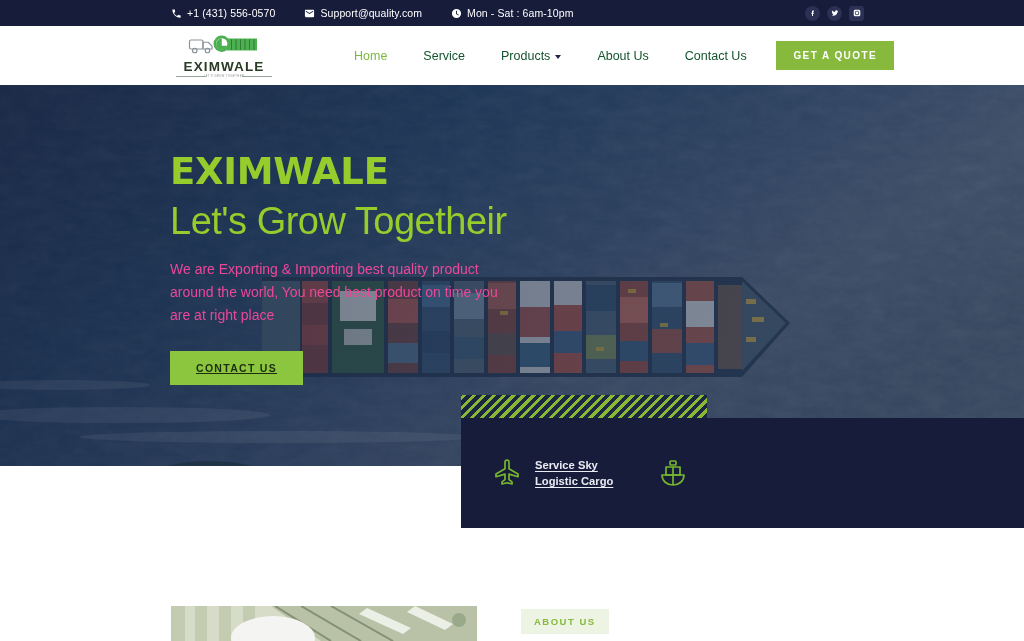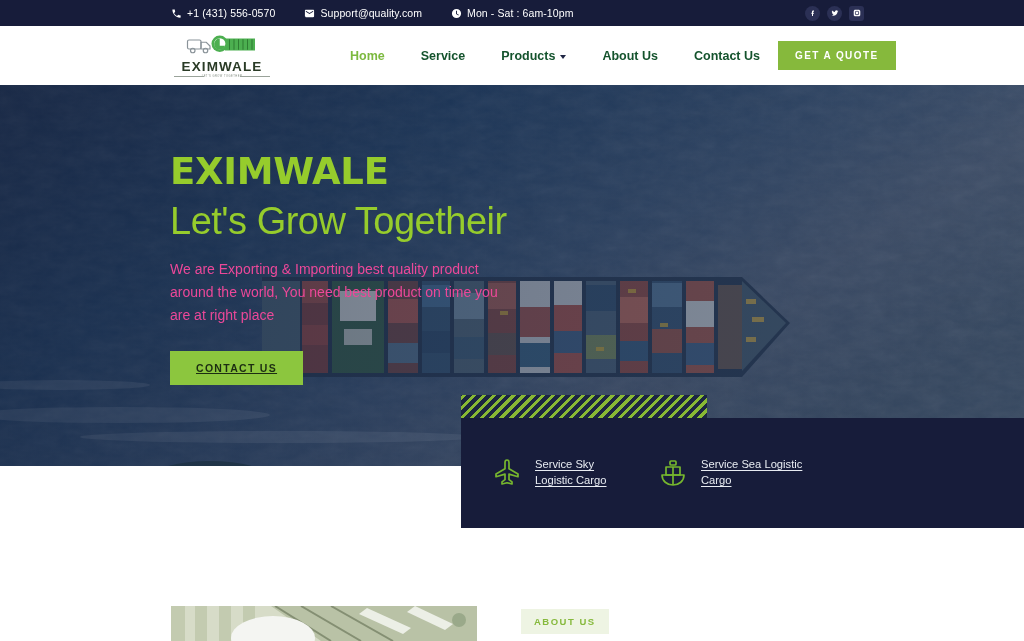--- a/index.html
+++ b/index.html
@@ -59,21 +59,21 @@
     display:flex; align-items:center; justify-content:center;
     position:relative;
   }
   .logo-rule:before, .logo-rule:after {
     content:""; position:absolute; top:50%; height:1px; background:#9aa39a; width:30px;
   }
   .logo-rule:before { left:0; }
   .logo-rule:after { right:0; }
   .logo-tag { font-size:2.6px; letter-spacing:.5px; color:#7f8a7f; }
 
-  .nav { display:flex; align-items:center; gap:0; margin-left:62px;font-weight:bold; }
+  .nav { display:flex; align-items:center; gap:0; margin-left:62px; }
   .nav a {
     font-size:12.5px; color:#14532d; text-decoration:none;
     padding:6px 18px; display:flex; align-items:center; gap:5px;
     white-space:nowrap; cursor:pointer;
   }
   .nav a.active { color:#7cb93f; }
   .chev { width:0; height:0; border-left:3.5px solid transparent; border-right:3.5px solid transparent; border-top:4px solid #1f2544; display:inline-block; margin-top:2px; }
 
   .quote-btn {
     margin-left:auto; margin-right:114px;
@@ -125,23 +125,24 @@
     opacity:.85;
   }
 
   
   .svc-panel {
     position:absolute; left:461px; top:418px; width:563px; height:110px;
     background:#171c3a; z-index:4;
     display:flex; align-items:center;
   }
   .svc {
-    display:flex; align-items:center; gap:11px;
+    display:flex; align-items:flex-end; gap:11px;
     padding-left:29px; width:170px;
     cursor:pointer;
+    font-weight:bold;
   }
   .svc:nth-child(2){ width:172px; padding-left:25px;}
   .svc:nth-child(3){ padding-left:26px;}
   .svc-ico { flex:0 0 auto; width:34px; height:34px; display:flex; align-items:center; justify-content:center; }
   .svc-ico svg { width:32px; height:32px; fill:none; stroke:#76b62e; stroke-width:1.7; }
   .svc-lbl {
     color:#e8ecf2; font-size:11.2px; line-height:1.42;
     text-decoration:underline; text-underline-offset:2px;
   }
 
@@ -387,21 +388,20 @@
   </div>
   <div class="svc">
     <span class="svc-ico">
       <svg viewBox="0 0 32 32">
         <rect x="13" y="4" width="6" height="4" rx="1"></rect>
         <path d="M9 10h14v8H9z" stroke-linejoin="round"></path>
         <path d="M5 18h22c0 6-5 10-11 10S5 24 5 18z" stroke-linejoin="round"></path>
         <line x1="16" y1="10" x2="16" y2="28"></line>
       </svg>
     </span>
-    <span class="svc-lbl">Service Sea Logistic Cargo</span>
   </div>
 </div>
 
 <div class="about">
   <div class="about-img">
     <svg width="306" height="35" viewBox="0 0 306 35" preserveAspectRatio="none">
       <rect width="306" height="35" fill="#d7dcc8"></rect>
       <g fill="#c3cbb0">
         <rect x="0" y="0" width="14" height="35"></rect>
         <rect x="24" y="0" width="12" height="35"></rect>

